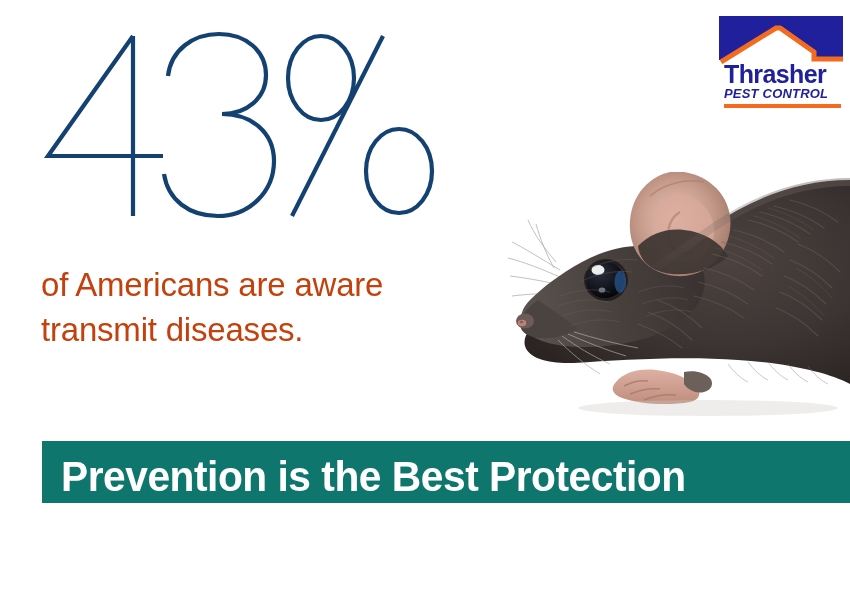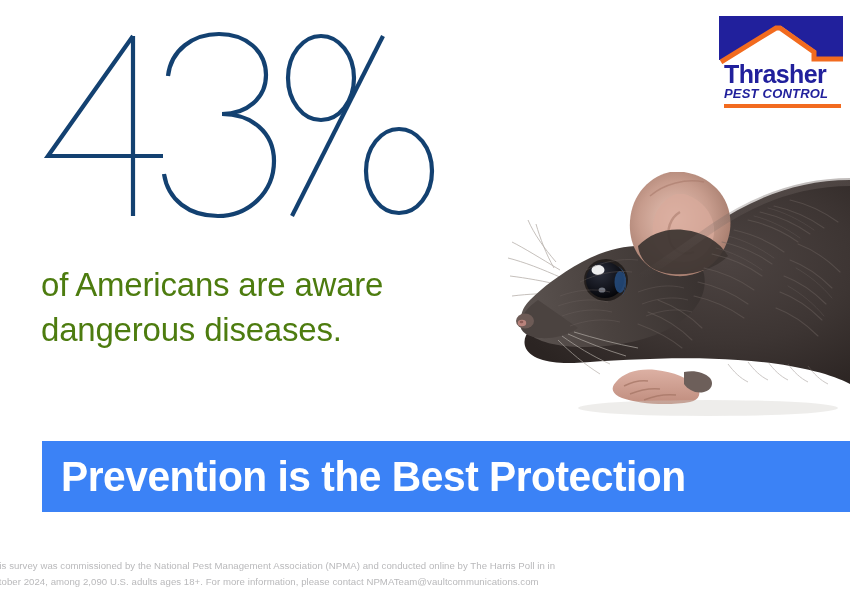--- a/index.html
+++ b/index.html
@@ -6,21 +6,21 @@
     margin: 0;
     padding: 0;
     background: #ffffff;
   }
   body {
     font-family: "Liberation Sans", sans-serif;
   }
   #infographic {
     position: relative;
     width: 850px;
-    height: 607px;
+    height: 503px;
     background: #ffffff;
     overflow: hidden;
   }
 
   
   .logo {
     position: absolute;
     left: 719px;
     top: 16px;
     width: 124px;
@@ -95,21 +95,21 @@
   
   .stat-body {
     position: absolute;
     left: 41px;
     top: 262px;
     width: 470px;
     font-family: "Liberation Sans", sans-serif;
     font-size: 33px;
     line-height: 45px;
     font-weight: normal;
-    color: #4d7c0f;
+    color: #c2410c;
     letter-spacing: -0.2px;
   }
   .stat-body .line { display: block; white-space: nowrap; }
 
   
   .rat-photo {
     position: absolute;
     left: 498px;
     top: 150px;
     width: 352px;
@@ -118,21 +118,21 @@
   }
   .rat-photo svg { display: block; }
 
   
   .banner {
     position: absolute;
     left: 42px;
     top: 441px;
     width: 808px;
     height: 71px;
-    background: #3b82f6;
+    background: #0f766e;
     display: flex;
     align-items: center;
   }
   .banner-text {
     margin-left: 19px;
     font-family: "Liberation Sans", sans-serif;
     font-weight: bold;
     font-size: 42px;
     line-height: 44px;
     letter-spacing: -0.5px;
@@ -187,21 +187,21 @@
 
         <path d="M345 8 L254 188"></path>
 
         <ellipse cx="361" cy="143" rx="33" ry="42"></ellipse>
       </g>
     </svg>
   </div>
 
   <div class="stat-body">
     <span class="line">of Americans are aware</span>
-    <span class="line">dangerous diseases.</span>
+    <span class="line">transmit diseases.</span>
   </div>
 
   <div class="rat-photo">
     <svg width="352" height="272" viewBox="0 0 352 272">
       <defs>
         <radialGradient id="bodyGrad" cx="62%" cy="40%" r="72%">
           <stop offset="0%" stop-color="#4c4341"></stop>
           <stop offset="55%" stop-color="#3d3533"></stop>
           <stop offset="100%" stop-color="#2b2422"></stop>
         </radialGradient>

